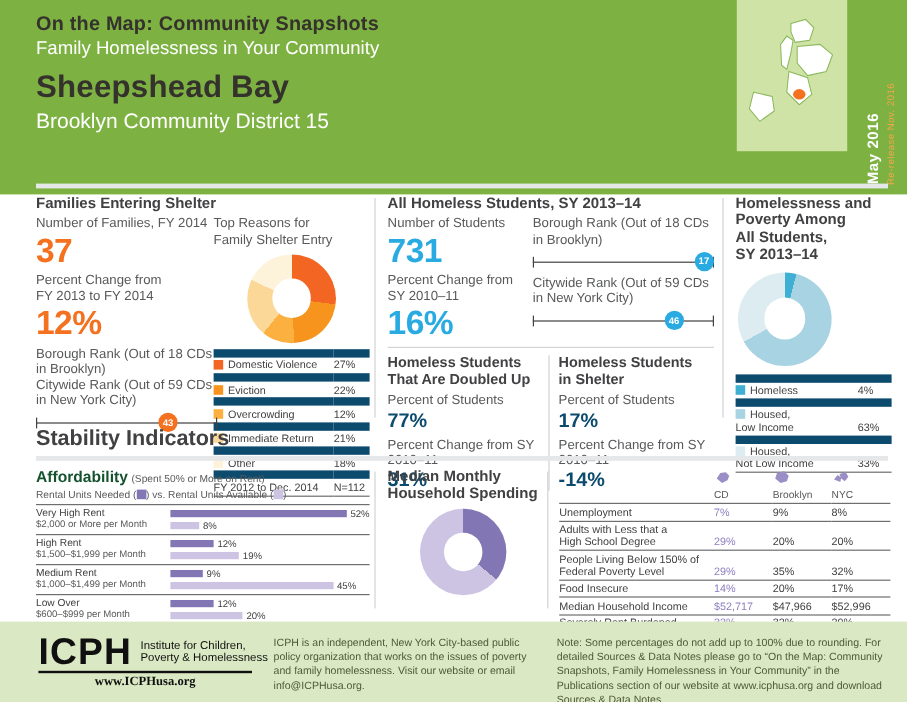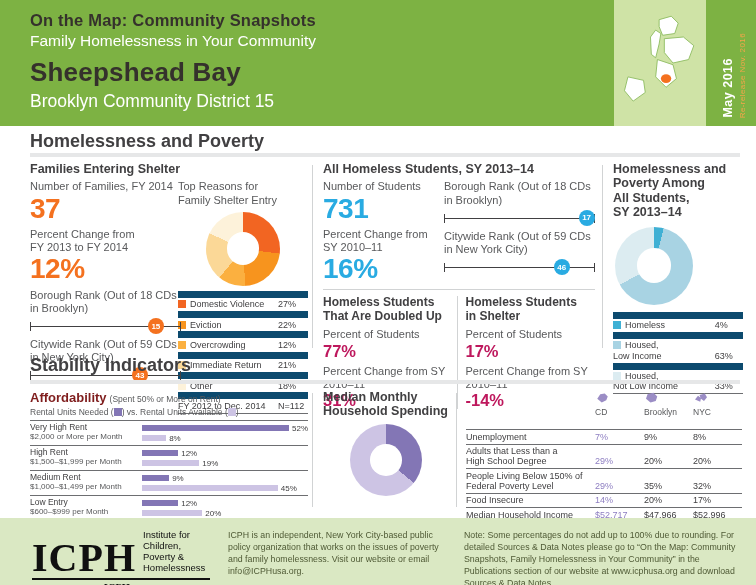--- a/index.html
+++ b/index.html
@@ -1,20 +1,20 @@
 <!DOCTYPE html>
 <html><head>
 <meta charset="utf-8">
 <style>
   *{margin:0;padding:0;box-sizing:border-box}
   body{background:#888;font-family:"Liberation Sans","DejaVu Sans",sans-serif}
   .page{position:relative;width:756px;height:585px;background:#fff;overflow:hidden;color:#414042;margin:0 auto}
 
   
-  .header{position:absolute;top:0;left:0;width:756px;height:126px;background:#7db243;padding:11px 0 0 30px}
+  .header{position:absolute;top:0;left:0;width:756px;height:162px;background:#7db243;padding:11px 0 0 30px}
   .h-kicker{font-size:16.5px;font-weight:bold;color:#35312c;letter-spacing:.2px}
   .h-sub{font-size:15.5px;color:#fff;margin-top:2px}
   .h-title{font-size:26px;font-weight:bold;color:#35312c;margin-top:7px;letter-spacing:.2px}
   .h-subtitle{font-size:17.5px;color:#fff;margin-top:3px}
   .map-box{position:absolute;right:50px;top:0;width:92px;height:126px;background:#cfe3a6;display:flex;align-items:center;justify-content:center}
   .vtext{position:absolute;bottom:8px;writing-mode:vertical-rl;transform:rotate(180deg);line-height:1}
   .v-date{right:22px;font-size:12.5px;font-weight:bold;color:#fff;letter-spacing:.5px}
   .v-re{right:9px;font-size:8px;color:#f5a54a;letter-spacing:.4px}
 
   
@@ -24,21 +24,21 @@
   .r1{top:153px}.r2{top:380px}
   .vrule{position:absolute;width:1px;background:#d1d3d4}
 
   
   .panel{position:absolute}
   .p-title{font-size:12.5px;font-weight:bold;color:#414042;line-height:1.15;white-space:pre-line}
   .lbl{font-size:11px;color:#58595b;line-height:1.2;white-space:pre-line}
   .sp{margin-top:5px}
   .big{font-size:28px;font-weight:bold;line-height:1.05;letter-spacing:-.5px}
   .orange{color:#f4711f}.blue{color:#29abe2}
-  .med{font-size:16.5px;font-weight:bold;color:#be185d;line-height:1.1}
+  .med{font-size:16.5px;font-weight:bold;color:#0c4a6e;line-height:1.1}
   .slider{position:relative;height:15px;width:151px;margin:4px 0 4px 0}
   .track{position:absolute;left:0;right:0;top:7px;height:1px;background:#414042}
   .track::before,.track::after{content:"";position:absolute;top:-4px;width:1px;height:9px;background:#414042}
   .track::before{left:0}.track::after{right:0}
   .badge{position:absolute;top:7px;transform:translate(-50%,-50%);width:16px;height:16px;border-radius:50%;color:#fff;font-size:8px;font-weight:bold;display:flex;align-items:center;justify-content:center}
   .badge.ob{background:#f4711f}.badge.bb{background:#29abe2}
   .donut{position:relative;border-radius:50%}
   .donut::after{content:"";position:absolute;inset:28%;background:#fff;border-radius:50%}
   .legend{width:100%;border-collapse:collapse;font-size:9px;color:#414042}
   .legend td{border-top:7px solid #0c4a6e;padding:1.5px 0;vertical-align:top;line-height:1.15}
@@ -59,21 +59,21 @@
   .stu-ranks{flex:1}
   .stu-sub{display:flex;margin-top:1px}
   .sub-col{flex:1}
   .sub-col .p-title{font-size:12px}
   .sub-rule{width:1px;background:#d1d3d4;margin:0 8px 0 4px}
   .pov{left:613px;top:162px;width:130px}
 
   
   .aff{left:30px;top:390px;width:278px}
   .aff-head{font-size:8.5px;color:#58595b}
-  .aff-title{font-size:13px;font-weight:bold;color:#7f1d1d;margin-right:3px}
+  .aff-title{font-size:13px;font-weight:bold;color:#14532d;margin-right:3px}
   .aff-key{font-size:8.5px;color:#58595b;margin:2px 0 3px}
   .aff-row{display:flex;border-top:1px solid #6d6e71;padding:1.5px 0;align-items:flex-start}
   .aff-row:last-child{border-bottom:1px solid #6d6e71}
   .aff-lab{width:112px}
   .aff-name{font-size:8.5px;color:#414042;line-height:1.15}
   .aff-range{font-size:8px;color:#58595b;line-height:1.15}
   .aff-bars{flex:1;min-width:0}
   .bl{display:flex;align-items:center;margin:1px 0}
   .bar{height:6px}
   .bv{font-size:8px;color:#414042;margin-left:3px;white-space:nowrap}
@@ -82,30 +82,30 @@
   .spend{left:323px;top:390px;width:126px}
   .spend .legend .amt{text-align:right;white-space:nowrap}
 
   
   .cmpp{left:466px;top:390px;width:276px}
   .cmp{width:100%;border-collapse:collapse;font-size:9px;color:#414042}
   .cmp td{padding:1.5px 0;vertical-align:bottom;line-height:1.15}
   .cmp tr.dat td{border-top:1px solid #6d6e71}
   .cmp tr.dat:last-child td{border-bottom:1px solid #6d6e71}
   .cmp td.c2,.cmp td.c3,.cmp td.c4{width:49px}
-  .cmp tr.ch td{font-size:8.5px;color:#58595b;padding-bottom:12px}
+  .cmp tr.ch td{font-size:8.5px;color:#58595b;padding-bottom:2px}
   .cmp td.cd{color:#8d7ec1}
   .rl{white-space:pre-line}
   .mapico{display:block;margin-bottom:1px}
 
   
   .footer{position:absolute;left:0;top:518px;width:756px;height:67px;background:#dae8c3;display:flex;padding:12px 16px 0 32px;color:#4f5a35}
   .logo-block{width:192px}
   .logo-top{display:flex;align-items:flex-end}
-  .logo-icph{font-family:Liberation Serif, serif;font-weight:bold;font-size:40px;line-height:.85;color:#101010;letter-spacing:1px}
+  .logo-icph{font-family:Liberation Sans, sans-serif;font-weight:bold;font-size:31px;line-height:.85;color:#101010;letter-spacing:1px}
   .logo-sub{font-size:9.5px;line-height:1.15;color:#101010;margin-left:7px;padding-bottom:1px;white-space:pre-line}
   .logo-rule{height:2px;background:#101010;margin:3px 0 2px;width:178px}
   .logo-url{font-family:"Liberation Serif","DejaVu Serif",serif;font-weight:bold;font-size:10.5px;color:#101010;text-align:center;width:178px}
   .about{width:222px;font-size:8.8px;line-height:1.35;margin-left:4px}
   .note{flex:1;font-size:8.8px;line-height:1.35;margin-left:14px}
 </style>
 </head>
 <body>
 
 <div class="page">
@@ -124,38 +124,33 @@
           <path d="M42,56 L60,62 L64,78 L52,88 L40,76 Z"></path>
           <path d="M8,76 L26,80 L28,94 L14,104 L4,92 Z"></path>
         </g>
         <ellipse cx="52" cy="78" rx="6" ry="5" fill="#f4711f"></ellipse>
       </svg>
     </div>
     <div class="vtext v-date">May 2016</div>
     <div class="vtext v-re">Re-release Nov. 2016</div>
   </div>
 
-  <div class="sec-title t1">Homelessness and Poverty</div>
   <div class="sec-rule r1"></div>
 
   <div class="panel fam">
     <div class="p-title">Families Entering Shelter</div>
     <div class="fam-body">
       <div class="fam-stats">
         <div class="lbl">Number of Families, FY 2014</div>
         <div class="big orange">37</div>
         <div class="lbl sp">Percent Change from
 FY 2013 to FY 2014</div>
         <div class="big orange">12%</div>
         <div class="lbl sp">Borough Rank (Out of 18 CDs
 in Brooklyn)</div>
-        <div class="slider">
-          <div class="track"></div>
-          <div class="badge ob" style="left: 83.3333%;">15</div>
-        </div>
         <div class="lbl">Citywide Rank (Out of 59 CDs
 in New York City)</div>
         <div class="slider">
           <div class="track"></div>
           <div class="badge ob" style="left: 72.8814%;">43</div>
         </div>
       </div>
       <div class="fam-donut">
         <div class="lbl">Top Reasons for
 Family Shelter Entry</div>
@@ -322,21 +317,21 @@
             <span class="bv">9%</span>
           </div>
           <div class="bl">
             <div class="bar" style="width: 81.8182%; background: rgb(205, 196, 228);"></div>
             <span class="bv">45%</span>
           </div>
         </div>
     </div>
     <div class="aff-row">
       <div class="aff-lab">
-          <div class="aff-name">Low Entry</div>
+          <div class="aff-name">Low Over</div>
           <div class="aff-range">$600–$999 per Month</div>
         </div>
       <div class="aff-bars">
           <div class="bl">
             <div class="bar" style="width: 21.8182%; background: rgb(131, 118, 181);"></div>
             <span class="bv">12%</span>
           </div>
           <div class="bl">
             <div class="bar" style="width: 36.3636%; background: rgb(205, 196, 228);"></div>
             <span class="bv">20%</span>
@@ -398,21 +393,21 @@
         <td class="c3">Brooklyn</td>
         <td class="c4">NYC</td>
       </tr>
       <tr class="dat">
             <td class="rl">Unemployment</td>
             <td class="c2 cd">7%</td>
             <td class="c3">9%</td>
             <td class="c4">8%</td>
           </tr>
       <tr class="dat">
-            <td class="rl">Adults that Less than a
+            <td class="rl">Adults with Less that a
 High School Degree</td>
             <td class="c2 cd">29%</td>
             <td class="c3">20%</td>
             <td class="c4">20%</td>
           </tr>
       <tr class="dat">
             <td class="rl">People Living Below 150% of
 Federal Poverty Level</td>
             <td class="c2 cd">29%</td>
             <td class="c3">35%</td>

